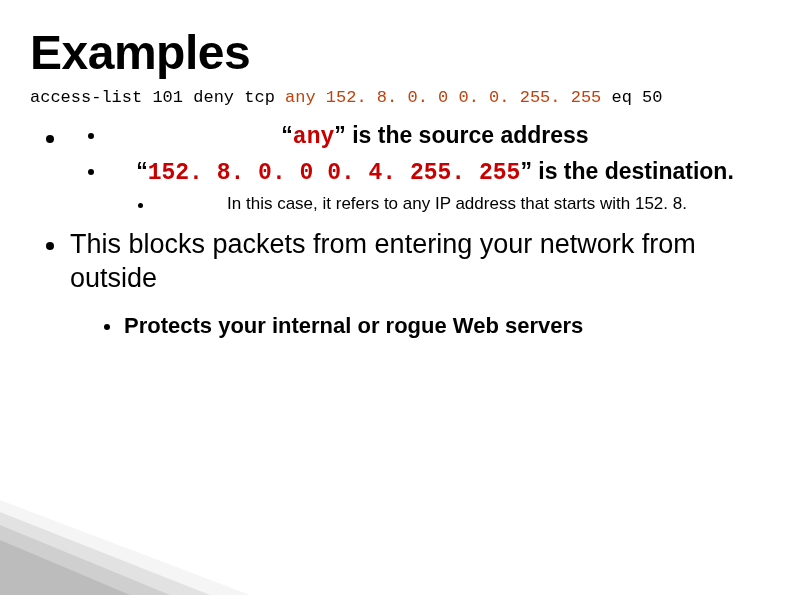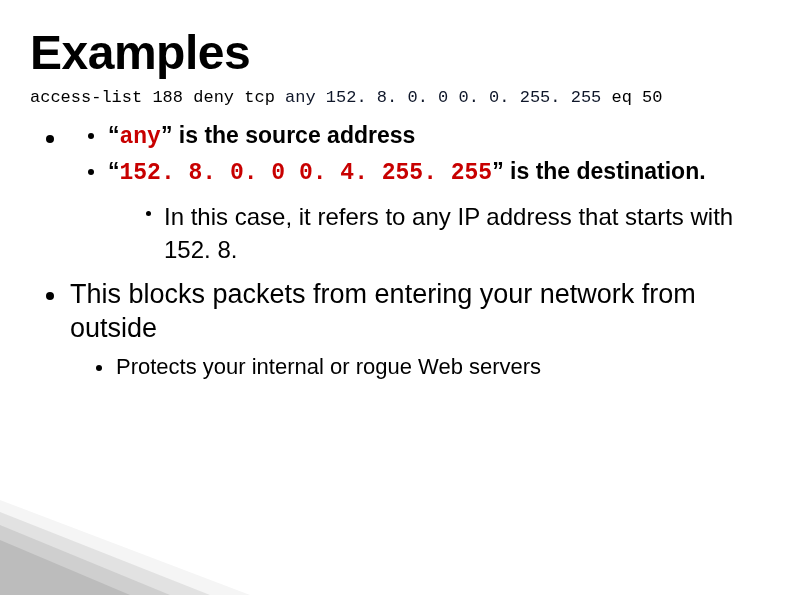--- a/index.html
+++ b/index.html
@@ -28,21 +28,21 @@
     color: #000;
     line-height: 1.05;
   }
   .code-line {
     font-family: "Courier New", Courier, monospace;
     font-size: 17px;
     color: #000;
     white-space: pre;
     margin: 4px 0 14px 0;
   }
-  .code-line .red { color: #0f172a; }
+  .code-line .red { color: #c2410c; }
 
   ul.level1 {
     list-style: none;
     margin: 0 0 0 16px;
     padding: 0;
   }
   ul.level1 > li {
     position: relative;
     padding-left: 24px;
     margin: 0 0 12px 0;
@@ -58,20 +58,21 @@
     width: 8px;
     height: 8px;
     background: #000;
     border-radius: 50%;
   }
 
   ul.level2 {
     list-style: none;
     margin: 6px 0 6px 18px;
     padding: 0;
+    text-align: center;
   }
   ul.level2 > li {
     position: relative;
     padding-left: 20px;
     margin: 0 0 4px 0;
     font-size: 23px;
     line-height: 1.3;
     font-weight: 600;
   }
   ul.level2 > li::before {
@@ -86,22 +87,22 @@
   }
 
   ul.level3 {
     list-style: none;
     margin: 4px 0 4px 26px;
     padding: 0;
   }
   ul.level3 > li {
     position: relative;
     padding-left: 18px;
-    margin: 12px;
-    font-size: 24px;
+    margin: 4px;
+    font-size: 17px;
     font-weight: 400;
     line-height: 1.35;
   }
   ul.level3 > li::before {
     content: "";
     position: absolute;
     left: 0;
     top: 10px;
     width: 5px;
     height: 5px;
@@ -110,24 +111,24 @@
   }
 
   ul.level2b {
     list-style: none;
     margin: 4px 0 0 18px;
     padding: 0;
   }
   ul.level2b > li {
     position: relative;
     padding-left: 20px;
-    margin: 8px;
+    margin: 16px;
     font-size: 22px;
     line-height: 1.3;
-    font-weight: 400;
+    font-weight: 700;
   }
   ul.level2b > li::before {
     content: "";
     position: absolute;
     left: 0;
     top: 12px;
     width: 6px;
     height: 6px;
     background: #000;
     border-radius: 50%;
@@ -146,21 +147,21 @@
     pointer-events: none;
   }
 </style>
 </head>
 <body>
 
 <div class="slide">
 
   <h1 class="title">Examples</h1>
 
-  <div class="code-line"><span>access-list 188 deny tcp </span><span class="red">any 152. 8. 0. 0 0. 0. 255. 255</span><span> eq 50</span></div>
+  <div class="code-line"><span>access-list 101 deny tcp </span><span class="red">any 152. 8. 0. 0 0. 0. 255. 255</span><span> eq 50</span></div>
 
   <ul class="level1">
 
     <li>
 
       <ul class="level2">
         <li>
           <span>“</span><span class="mono red">any</span><span>” is the source address</span>
         </li>
         <li>

